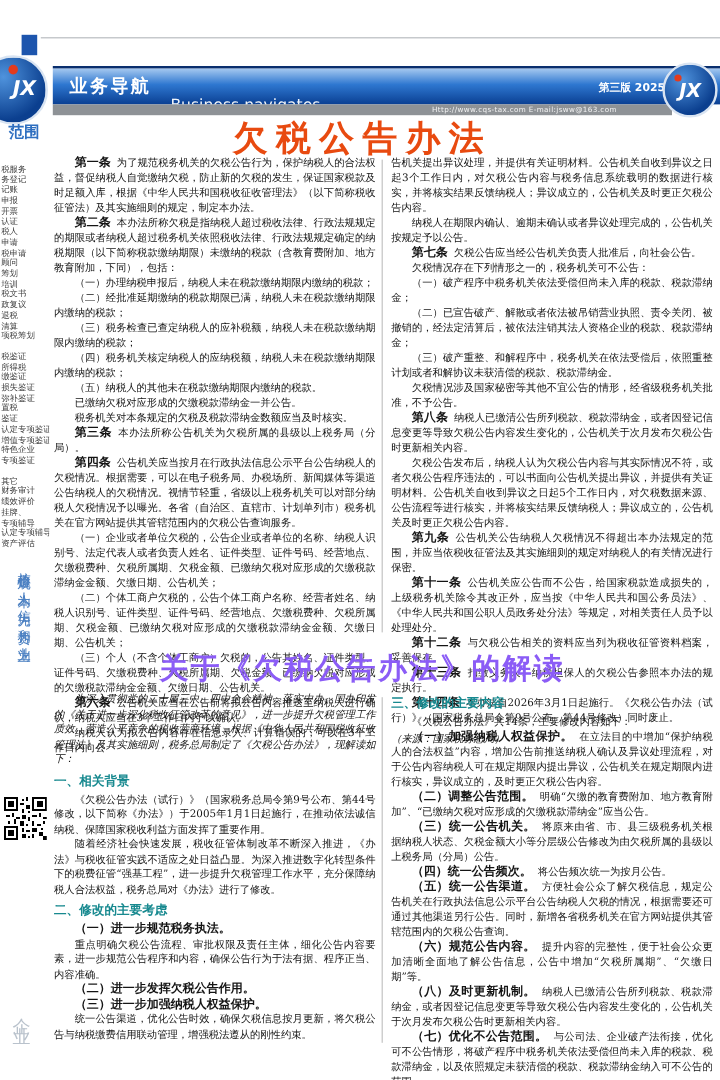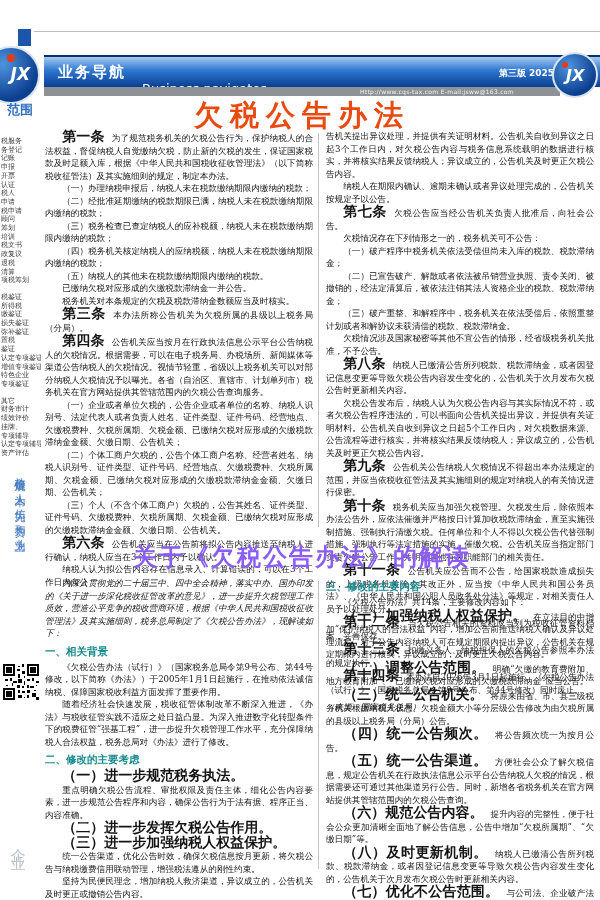--- a/index.html
+++ b/index.html
@@ -52,21 +52,21 @@
   .a2-left{left:45px;top:577px;}
   .a2-right{left:326px;top:575px;}
   .vdiv{position:absolute;width:1px;background:#c3c3c3;}
   .div1{left:318px;top:133px;height:394px;}
   .div2{left:318px;top:581px;height:288px;}
 
   .col p{margin:0;font-size:8.6px;line-height:12.5px;text-align:justify;color:#141414;}
   .para{text-indent:2em;}
   .noindent{text-indent:0;}
   .italic{font-style:italic;color:#222;}
-  .col p b{font-family:"DejaVu Sans","Liberation Sans",sans-serif;font-size:14px;}
+  .col p b{font-family:"DejaVu Sans","Liberation Sans",sans-serif;font-size:10px;}
   .sec-head{color:#17898f !important;font:bold 10.5px "DejaVu Sans","Liberation Sans",sans-serif !important;
     margin:5px 0 3px 0 !important;text-indent:0;line-height:13px !important;}
   .source{font-size:8.3px;font-style:italic;text-align:right;padding-right:16px;margin-top:5px !important;color:#222;}
 </style>
 </head>
 <body>
 
 <div class="top-rule"></div>
 <div class="corner-tab"></div>
 
@@ -171,20 +171,21 @@
 </div>
 <div class="right-logo">
   <span class="dot"></span>
   <span class="jx">JX</span>
 </div>
 
 <h1 class="title1" style="margin:0;">欠税公告办法</h1>
 <div class="vdiv div1"></div>
 <div class="col a1-left">
     <p class="para"><b>第一条 </b>为了规范税务机关的欠税公告行为，保护纳税人的合法权益，督促纳税人自觉缴纳欠税，防止新的欠税的发生，保证国家税款及时足额入库，根据《中华人民共和国税收征收管理法》（以下简称税收征管法）及其实施细则的规定，制定本办法。</p>
+    <p class="para"><b>第二条 </b>本办法所称欠税是指纳税人超过税收法律、行政法规规定的期限或者纳税人超过税务机关依照税收法律、行政法规规定确定的纳税期限（以下简称税款缴纳期限）未缴纳的税款（含教育费附加、地方教育附加，下同），包括：</p>
     <p class="para">（一）办理纳税申报后，纳税人未在税款缴纳期限内缴纳的税款；</p>
     <p class="para">（二）经批准延期缴纳的税款期限已满，纳税人未在税款缴纳期限内缴纳的税款；</p>
     <p class="para">（三）税务检查已查定纳税人的应补税额，纳税人未在税款缴纳期限内缴纳的税款；</p>
     <p class="para">（四）税务机关核定纳税人的应纳税额，纳税人未在税款缴纳期限内缴纳的税款；</p>
     <p class="para">（五）纳税人的其他未在税款缴纳期限内缴纳的税款。</p>
     <p class="para">已缴纳欠税对应形成的欠缴税款滞纳金一并公告。</p>
     <p class="para">税务机关对本条规定的欠税及税款滞纳金数额应当及时核实。</p>
     <p class="para"><b>第三条 </b>本办法所称公告机关为欠税所属的县级以上税务局（分局）。</p>
     <p class="para"><b>第四条 </b>公告机关应当按月在行政执法信息公示平台公告纳税人的欠税情况。根据需要，可以在电子税务局、办税场所、新闻媒体等渠道公告纳税人的欠税情况。视情节轻重，省级以上税务机关可以对部分纳税人欠税情况予以曝光。各省（自治区、直辖市、计划单列市）税务机关在官方网站提供其管辖范围内的欠税公告查询服务。</p>
     <p class="para">（一）企业或者单位欠税的，公告企业或者单位的名称、纳税人识别号、法定代表人或者负责人姓名、证件类型、证件号码、经营地点、欠缴税费种、欠税所属期、欠税金额、已缴纳欠税对应形成的欠缴税款滞纳金金额、欠缴日期、公告机关；</p>
@@ -198,42 +199,40 @@
     <p class="para">纳税人在期限内确认、逾期未确认或者异议处理完成的，公告机关按规定予以公告。</p>
     <p class="para"><b>第七条 </b>欠税公告应当经公告机关负责人批准后，向社会公告。</p>
     <p class="para">欠税情况存在下列情形之一的，税务机关可不公告：</p>
     <p class="para">（一）破产程序中税务机关依法受偿但尚未入库的税款、税款滞纳金；</p>
     <p class="para">（二）已宣告破产、解散或者依法被吊销营业执照、责令关闭、被撤销的，经法定清算后，被依法注销其法人资格企业的税款、税款滞纳金；</p>
     <p class="para">（三）破产重整、和解程序中，税务机关在依法受偿后，依照重整计划或者和解协议未获清偿的税款、税款滞纳金。</p>
     <p class="para">欠税情况涉及国家秘密等其他不宜公告的情形，经省级税务机关批准，不予公告。</p>
     <p class="para"><b>第八条 </b>纳税人已缴清公告所列税款、税款滞纳金，或者因登记信息变更等导致欠税公告内容发生变化的，公告机关于次月发布欠税公告时更新相关内容。</p>
     <p class="para">欠税公告发布后，纳税人认为欠税公告内容与其实际情况不符，或者欠税公告程序违法的，可以书面向公告机关提出异议，并提供有关证明材料。公告机关自收到异议之日起5个工作日内，对欠税数据来源、公告流程等进行核实，并将核实结果反馈纳税人；异议成立的，公告机关及时更正欠税公告内容。</p>
     <p class="para"><b>第九条 </b>公告机关公告纳税人欠税情况不得超出本办法规定的范围，并应当依税收征管法及其实施细则的规定对纳税人的有关情况进行保密。</p>
-    <p class="para"><b>第十条 </b>税务机关应当加强欠税管理。欠税发生后，除依照本办法公告外，应依法催缴并严格按日计算加收税款滞纳金，直至实施强制措施、强制执行清缴欠税。任何单位和个人不得以欠税公告代替强制措施、强制执行等法定措施的实施、催缴欠税。公告机关应当指定部门负责欠税公告工作，并明确其他有关职能部门的相关责任。</p>
     <p class="para"><b>第十一条 </b>公告机关应公告而不公告，给国家税款造成损失的，上级税务机关除令其改正外，应当按《中华人民共和国公务员法》、《中华人民共和国公职人员政务处分法》等规定，对相关责任人员予以处理处分。</p>
     <p class="para"><b>第十二条 </b>与欠税公告相关的资料应当列为税收征管资料档案，妥善保存。</p>
     <p class="para"><b>第十三条 </b>扣缴义务人、纳税担保人的欠税公告参照本办法的规定执行。</p>
     <p class="para"><b>第十四条 </b>本办法自2026年3月1日起施行。《欠税公告办法（试行）》（国家税务总局令第9号公布、第44号修改）同时废止。</p>
     <p class="source">（来源：国家税务总局）</p>
   </div>
 
 <h2 class="title2" style="margin:0;">关于《欠税公告办法》的解读</h2>
 <div class="vdiv div2"></div>
 <div class="col a2-left">
     <p class="para italic">为深入贯彻党的二十届三中、四中全会精神，落实中办、国办印发的《关于进一步深化税收征管改革的意见》，进一步提升欠税管理工作质效，营造公平竞争的税收营商环境，根据《中华人民共和国税收征收管理法》及其实施细则，税务总局制定了《欠税公告办法》，现解读如下：</p>
     <p class="sec-head">一、相关背景</p>
     <p class="para">《欠税公告办法（试行）》（国家税务总局令第9号公布、第44号修改，以下简称《办法》）于2005年1月1日起施行，在推动依法诚信纳税、保障国家税收利益方面发挥了重要作用。</p>
     <p class="para">随着经济社会快速发展，税收征管体制改革不断深入推进，《办法》与税收征管实践不适应之处日益凸显。为深入推进数字化转型条件下的税费征管“强基工程”，进一步提升欠税管理工作水平，充分保障纳税人合法权益，税务总局对《办法》进行了修改。</p>
     <p class="sec-head">二、修改的主要考虑</p>
     <p class="para"><b>（一）进一步规范税务执法。 </b></p>
     <p class="para">重点明确欠税公告流程、审批权限及责任主体，细化公告内容要素，进一步规范公告程序和内容，确保公告行为于法有据、程序正当、内容准确。</p>
     <p class="para"><b>（二）进一步发挥欠税公告作用。 </b></p>
     <p class="para"><b>（三）进一步加强纳税人权益保护。 </b></p>
     <p class="para">统一公告渠道，优化公告时效，确保欠税信息按月更新，将欠税公告与纳税缴费信用联动管理，增强税法遵从的刚性约束。</p>
-    <p class="para">坚持为民便民理念，增加纳税人救济渠道，异议成立的，公告机关及时更正或撤销公告内容。</p>
   </div>
 <div class="col a2-right">
     <p class="sec-head">三、修改的主要内容</p>
     <p class="para">《欠税公告办法》共14条，主要修改内容如下：</p>
     <p class="para"><b>（一）加强纳税人权益保护。 </b>在立法目的中增加“保护纳税人的合法权益”内容，增加公告前推送纳税人确认及异议处理流程，对于公告内容纳税人可在规定期限内提出异议，公告机关在规定期限内进行核实，异议成立的，及时更正欠税公告内容。</p>
     <p class="para"><b>（二）调整公告范围。 </b>明确“欠缴的教育费附加、地方教育附加”、“已缴纳欠税对应形成的欠缴税款滞纳金”应当公告。</p>
     <p class="para"><b>（三）统一公告机关。 </b>将原来由省、市、县三级税务机关根据纳税人状态、欠税金额大小等分层级公告修改为由欠税所属的县级以上税务局（分局）公告。</p>
     <p class="para"><b>（四）统一公告频次。 </b>将公告频次统一为按月公告。</p>
     <p class="para"><b>（五）统一公告渠道。 </b>方便社会公众了解欠税信息，规定公告机关在行政执法信息公示平台公告纳税人欠税的情况，根据需要还可通过其他渠道另行公告。同时，新增各省税务机关在官方网站提供其管辖范围内的欠税公告查询。</p>
     <p class="para"><b>（六）规范公告内容。 </b>提升内容的完整性，便于社会公众更加清晰全面地了解公告信息，公告中增加“欠税所属期”、“欠缴日期”等。</p>

